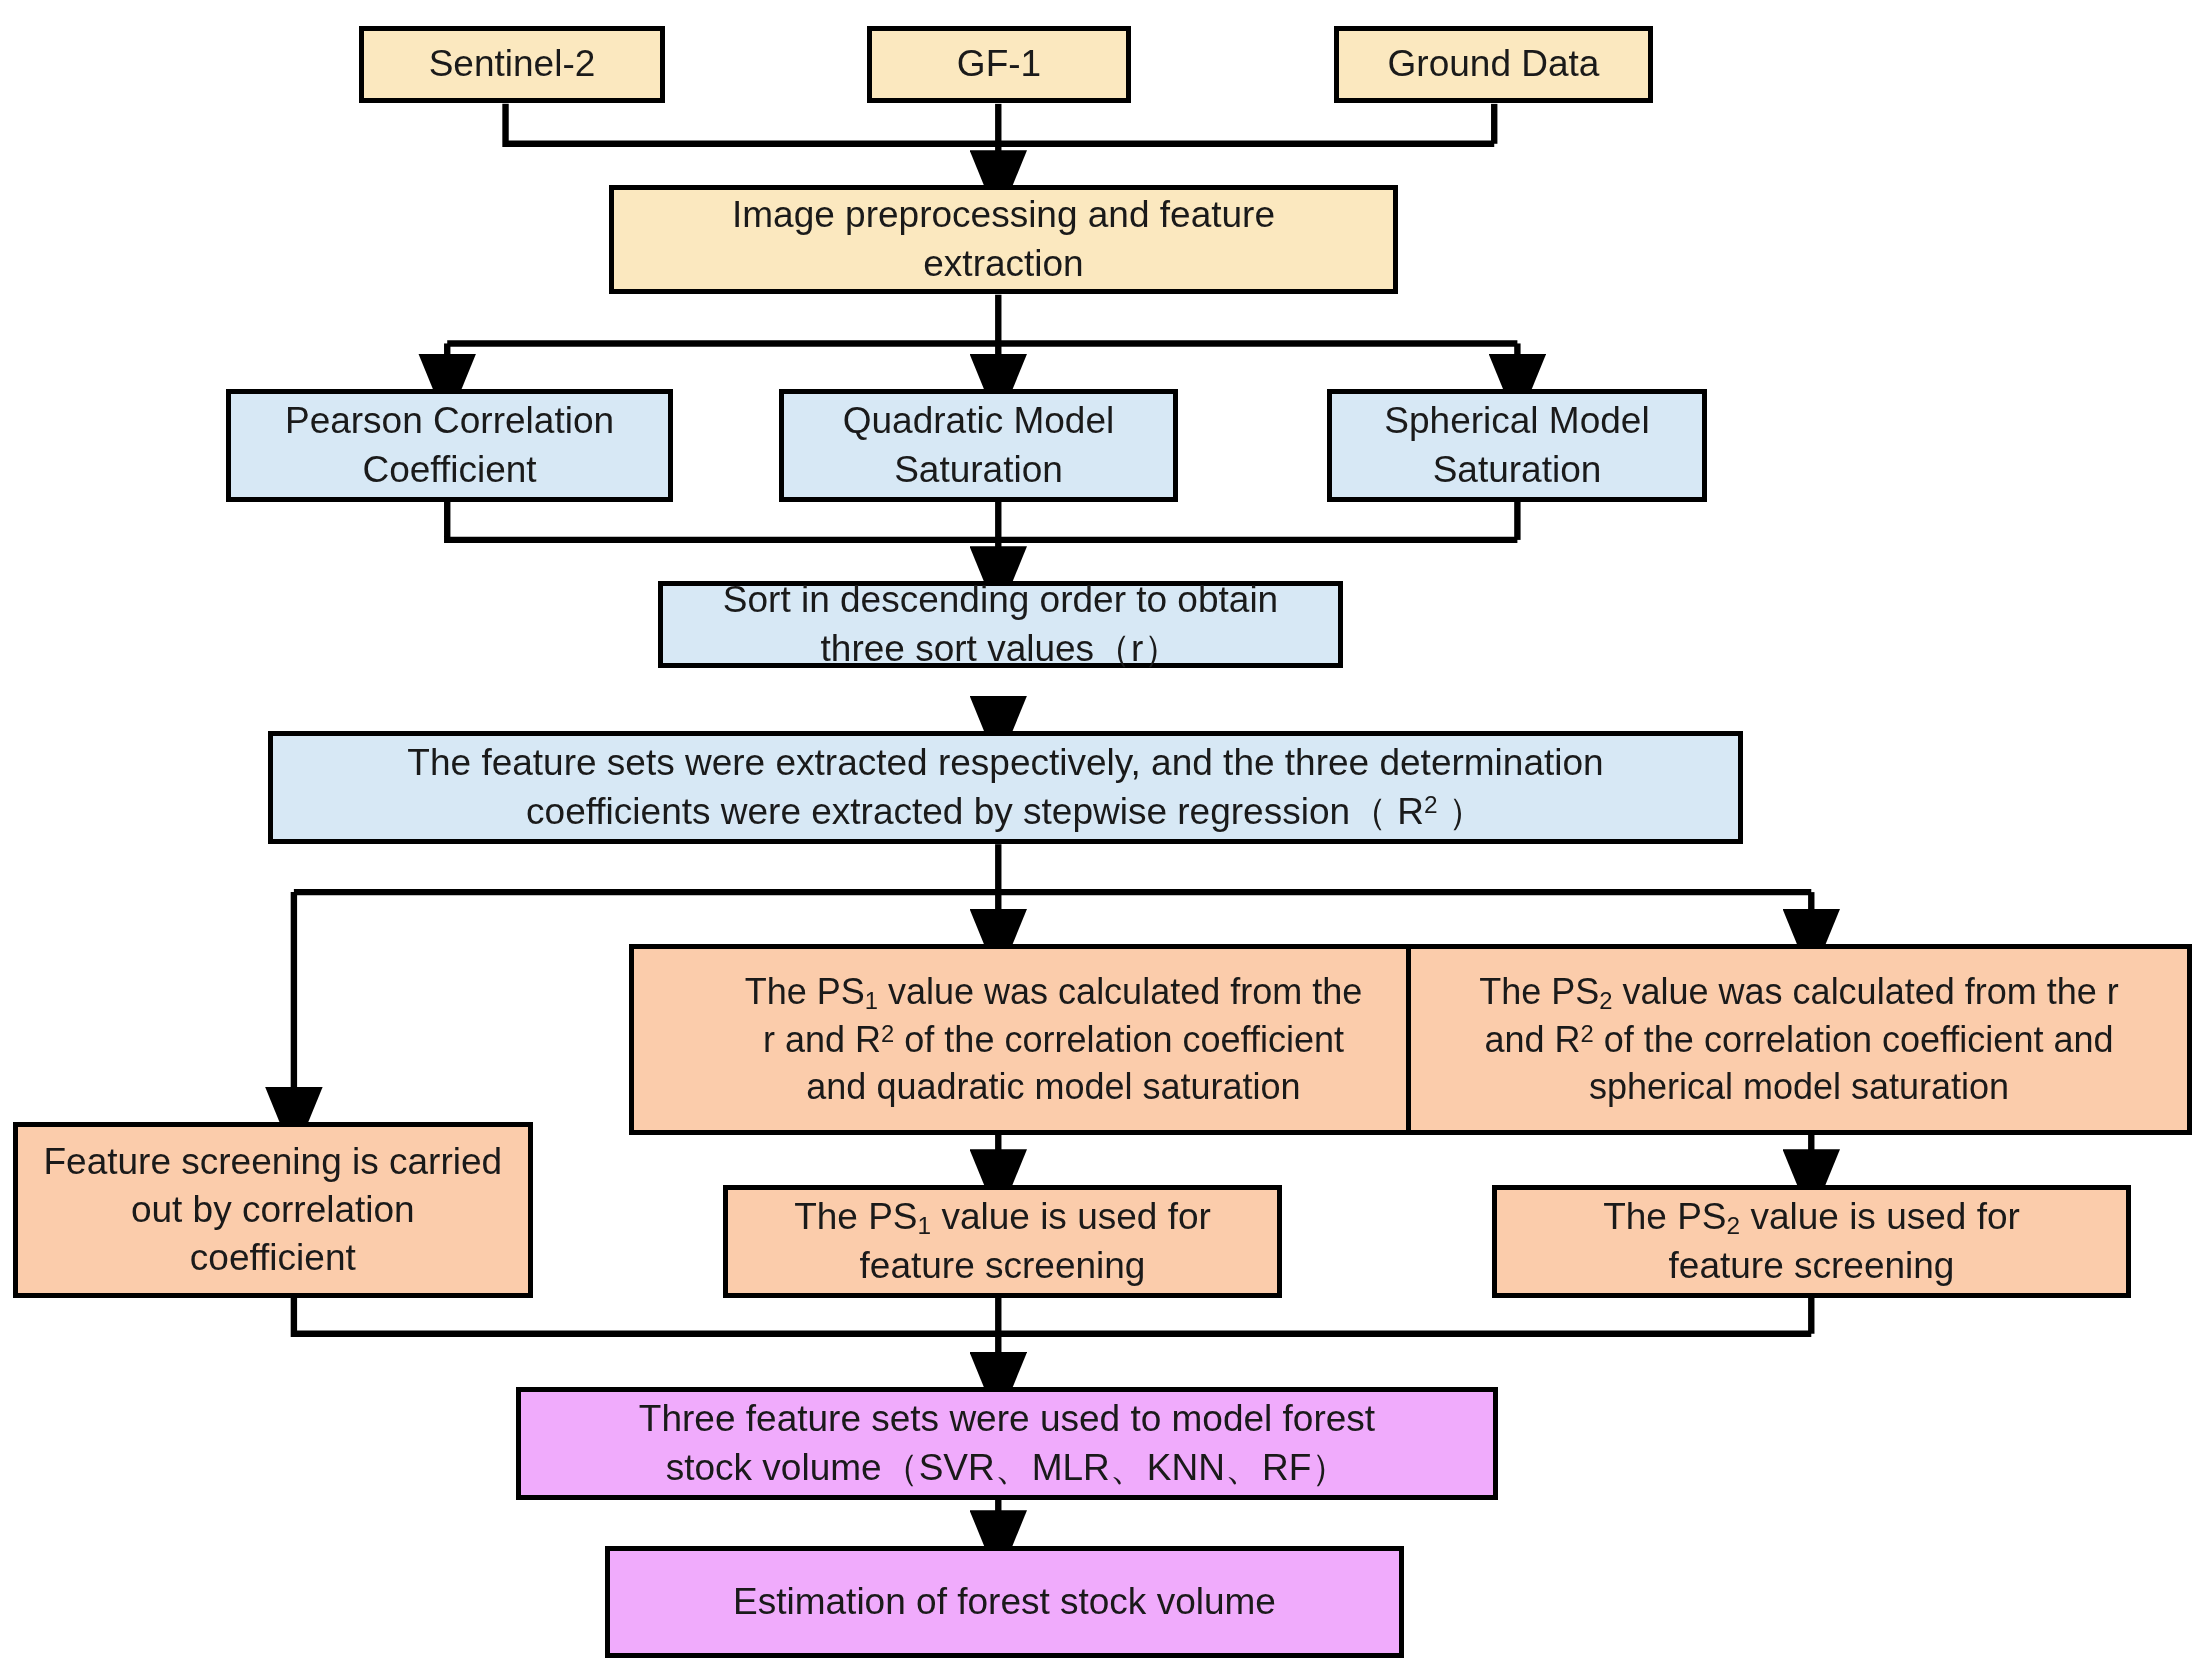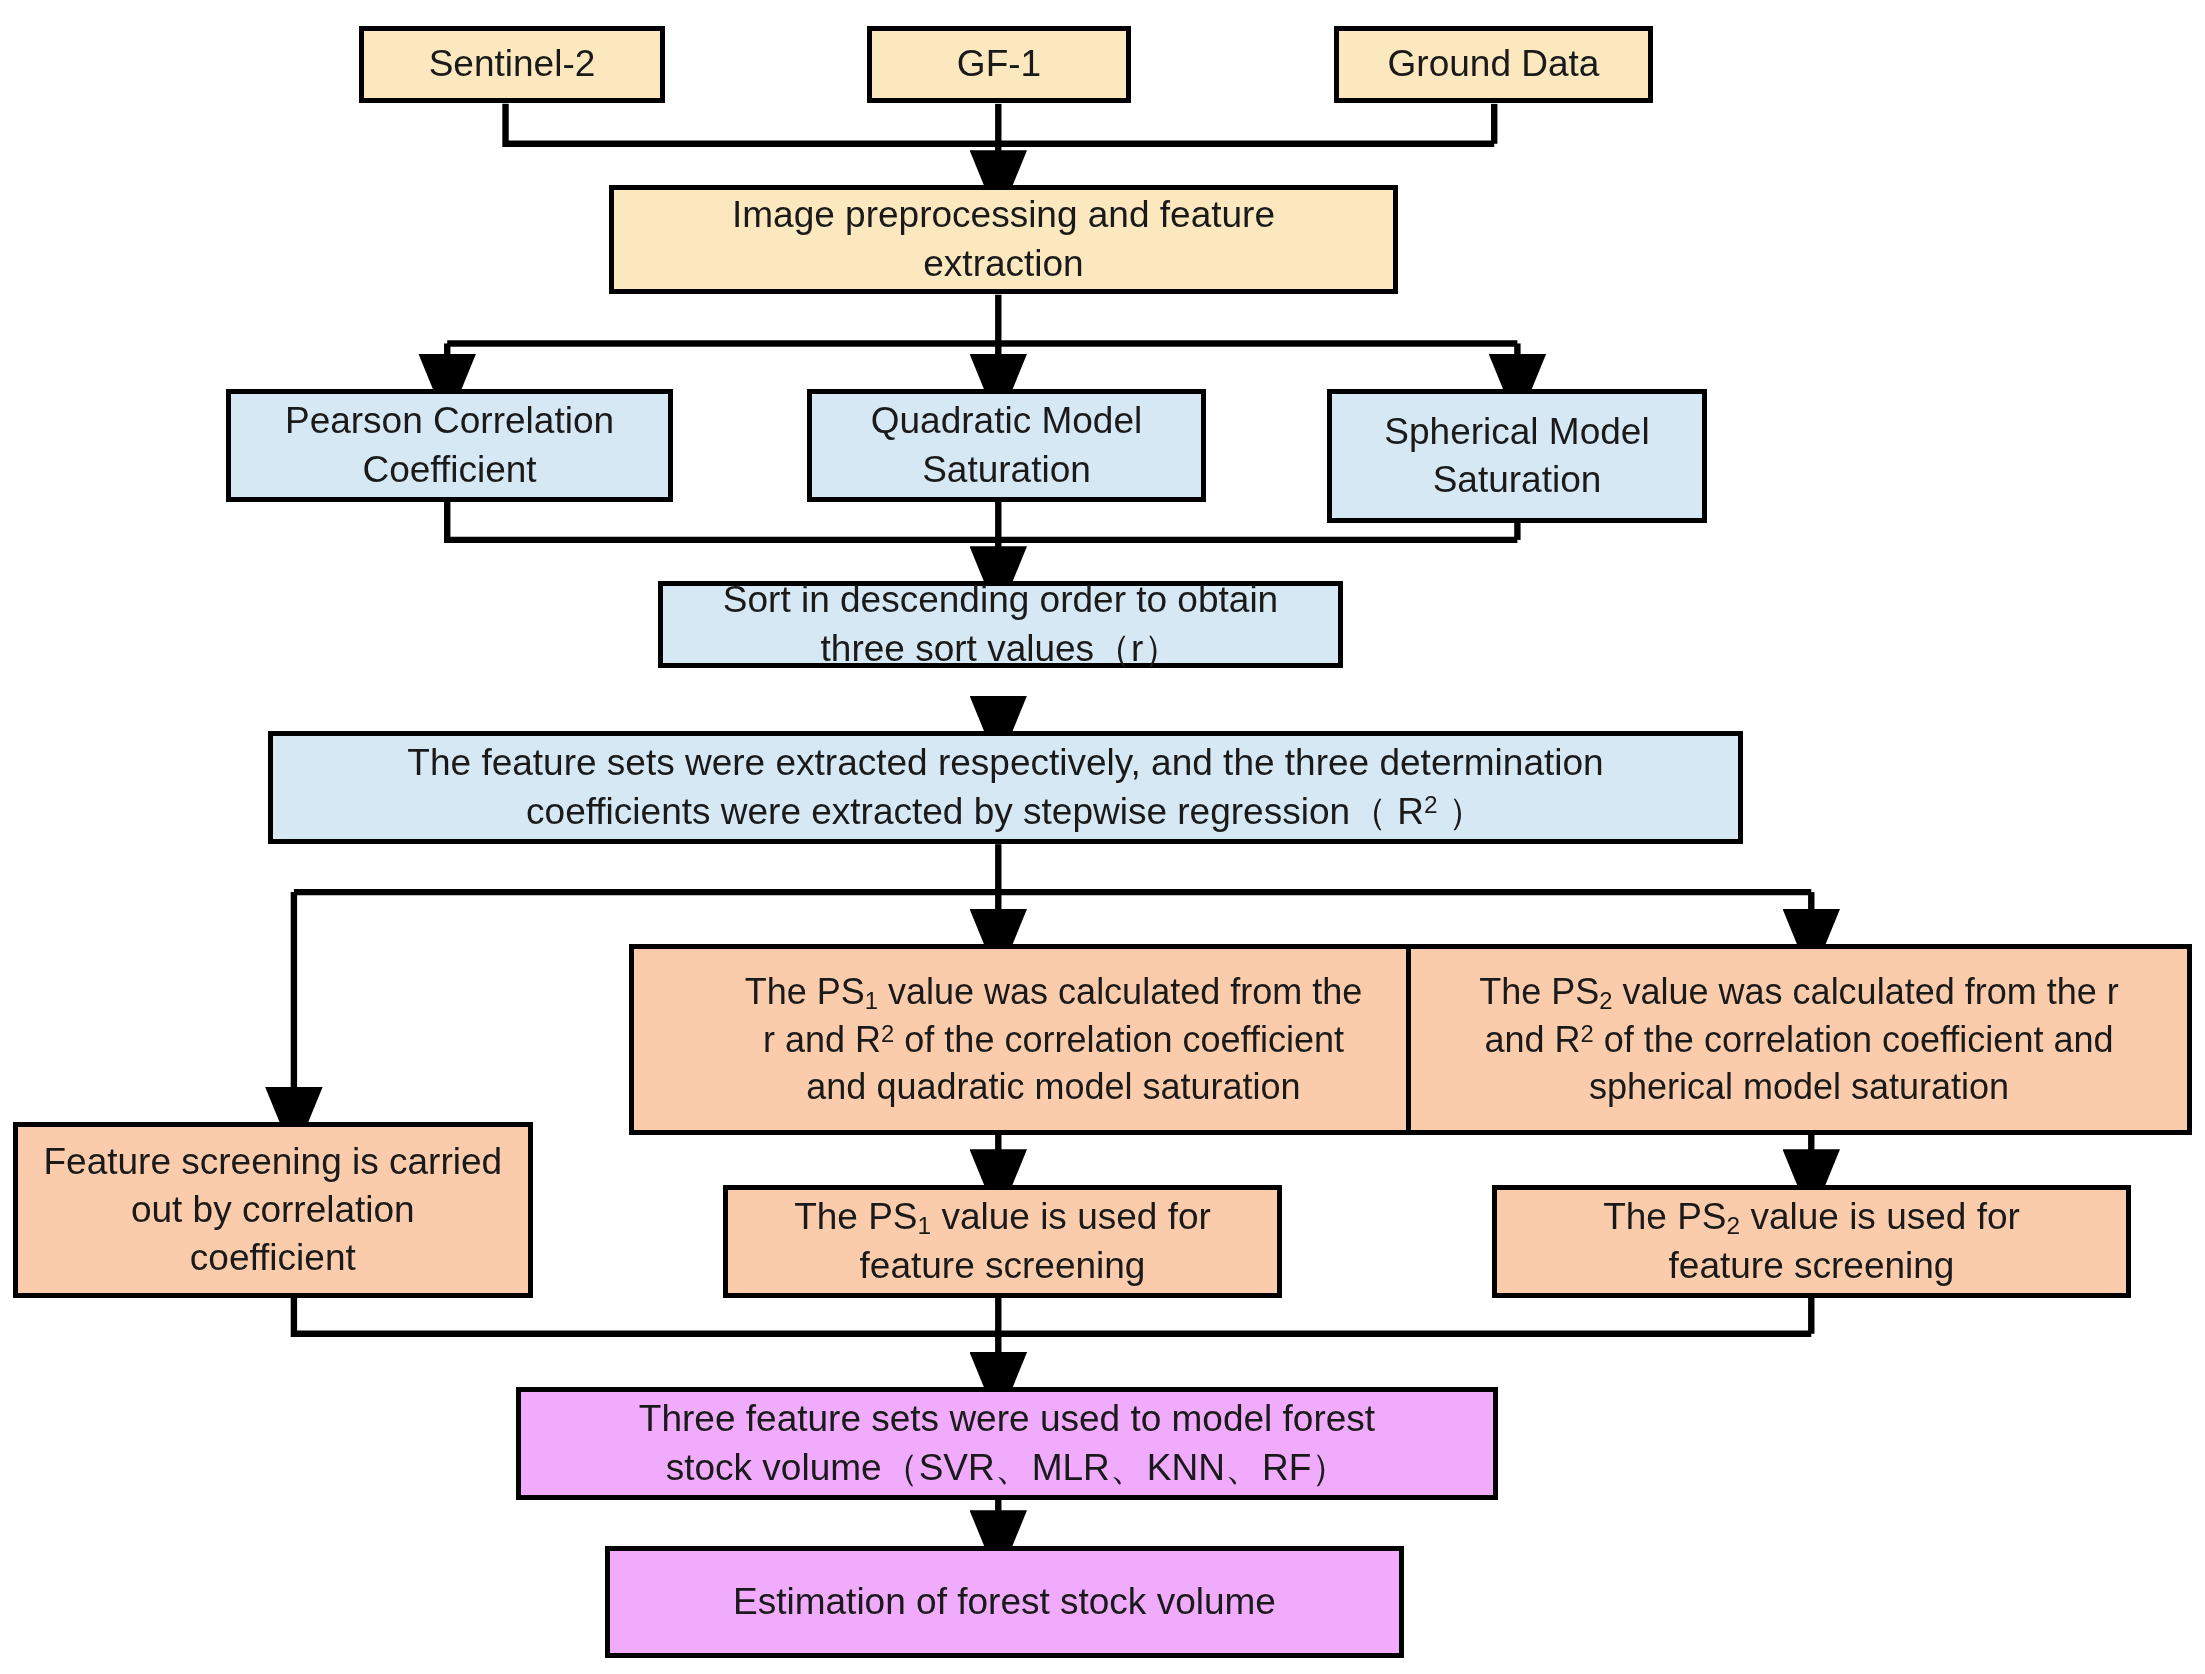--- a/index.html
+++ b/index.html
@@ -109,28 +109,28 @@
     </span>
   </div>
 
   <div class="node blue f46" style="left:226px;top:389px;width:447px;height:113px;">
     <span class="txt">
       <span>Pearson Correlation</span><br>
       <span>Coefficient</span>
     </span>
   </div>
 
-  <div class="node blue f46" style="left:807px;top:389px;width:399px;height:113px;">
+  <div class="node blue f46" style="left:779px;top:389px;width:399px;height:113px;">
     <span class="txt">
       <span>Quadratic Model</span><br>
       <span>Saturation</span>
     </span>
   </div>
 
-  <div class="node blue f46" style="left:1327px;top:389px;width:380px;height:134px;">
+  <div class="node blue f46" style="left:1327px;top:389px;width:380px;height:113px;">
     <span class="txt">
       <span>Spherical Model</span><br>
       <span>Saturation</span>
     </span>
   </div>
 
   <div class="node blue f46" style="left:658px;top:581px;width:685px;height:87px;">
     <span class="txt">
       <span>Sort in descending order to obtain</span><br>
       <span>three sort values</span><span>（r）</span>

